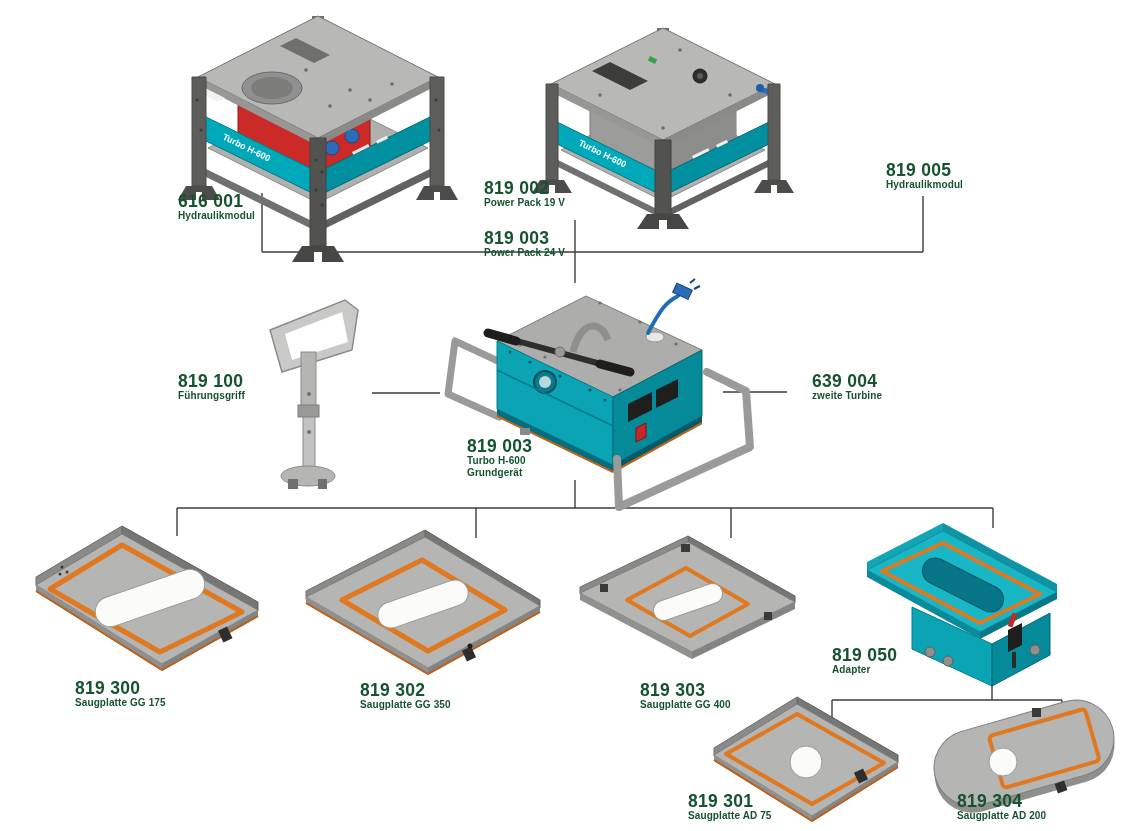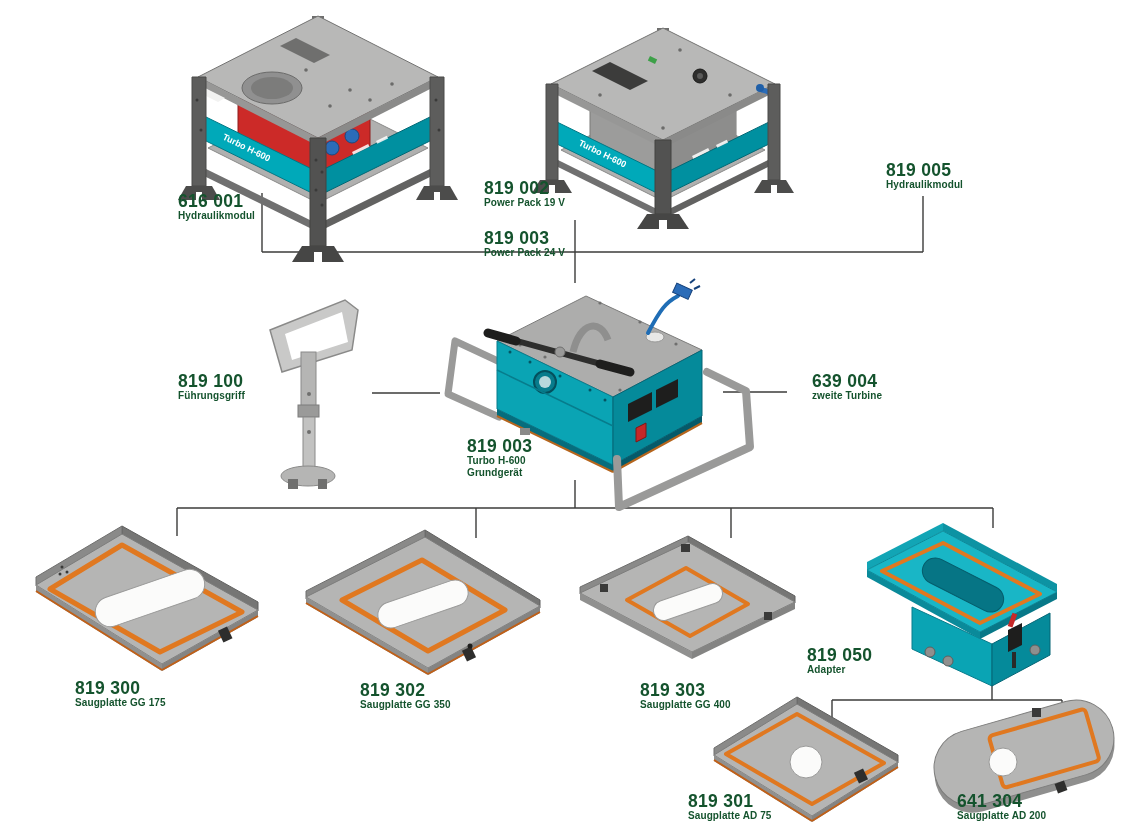--- a/index.html
+++ b/index.html
@@ -300,28 +300,28 @@
   <div class="part-label" style="left:360px;top:681px">
     <div class="num">819 302</div>
     <div class="desc">Saugplatte GG 350</div>
   </div>
 
   <div class="part-label" style="left:640px;top:681px">
     <div class="num">819 303</div>
     <div class="desc">Saugplatte GG 400</div>
   </div>
 
-  <div class="part-label" style="left:807px;top:646px">
+  <div class="part-label" style="left:832px;top:646px">
     <div class="num">819 050</div>
     <div class="desc">Adapter</div>
   </div>
 
   <div class="part-label" style="left:688px;top:792px">
     <div class="num">819 301</div>
     <div class="desc">Saugplatte AD 75</div>
   </div>
 
   <div class="part-label" style="left:957px;top:792px">
-    <div class="num">641 304</div>
+    <div class="num">819 304</div>
     <div class="desc">Saugplatte AD 200</div>
   </div>
 
 </div>
 
 </body></html>

